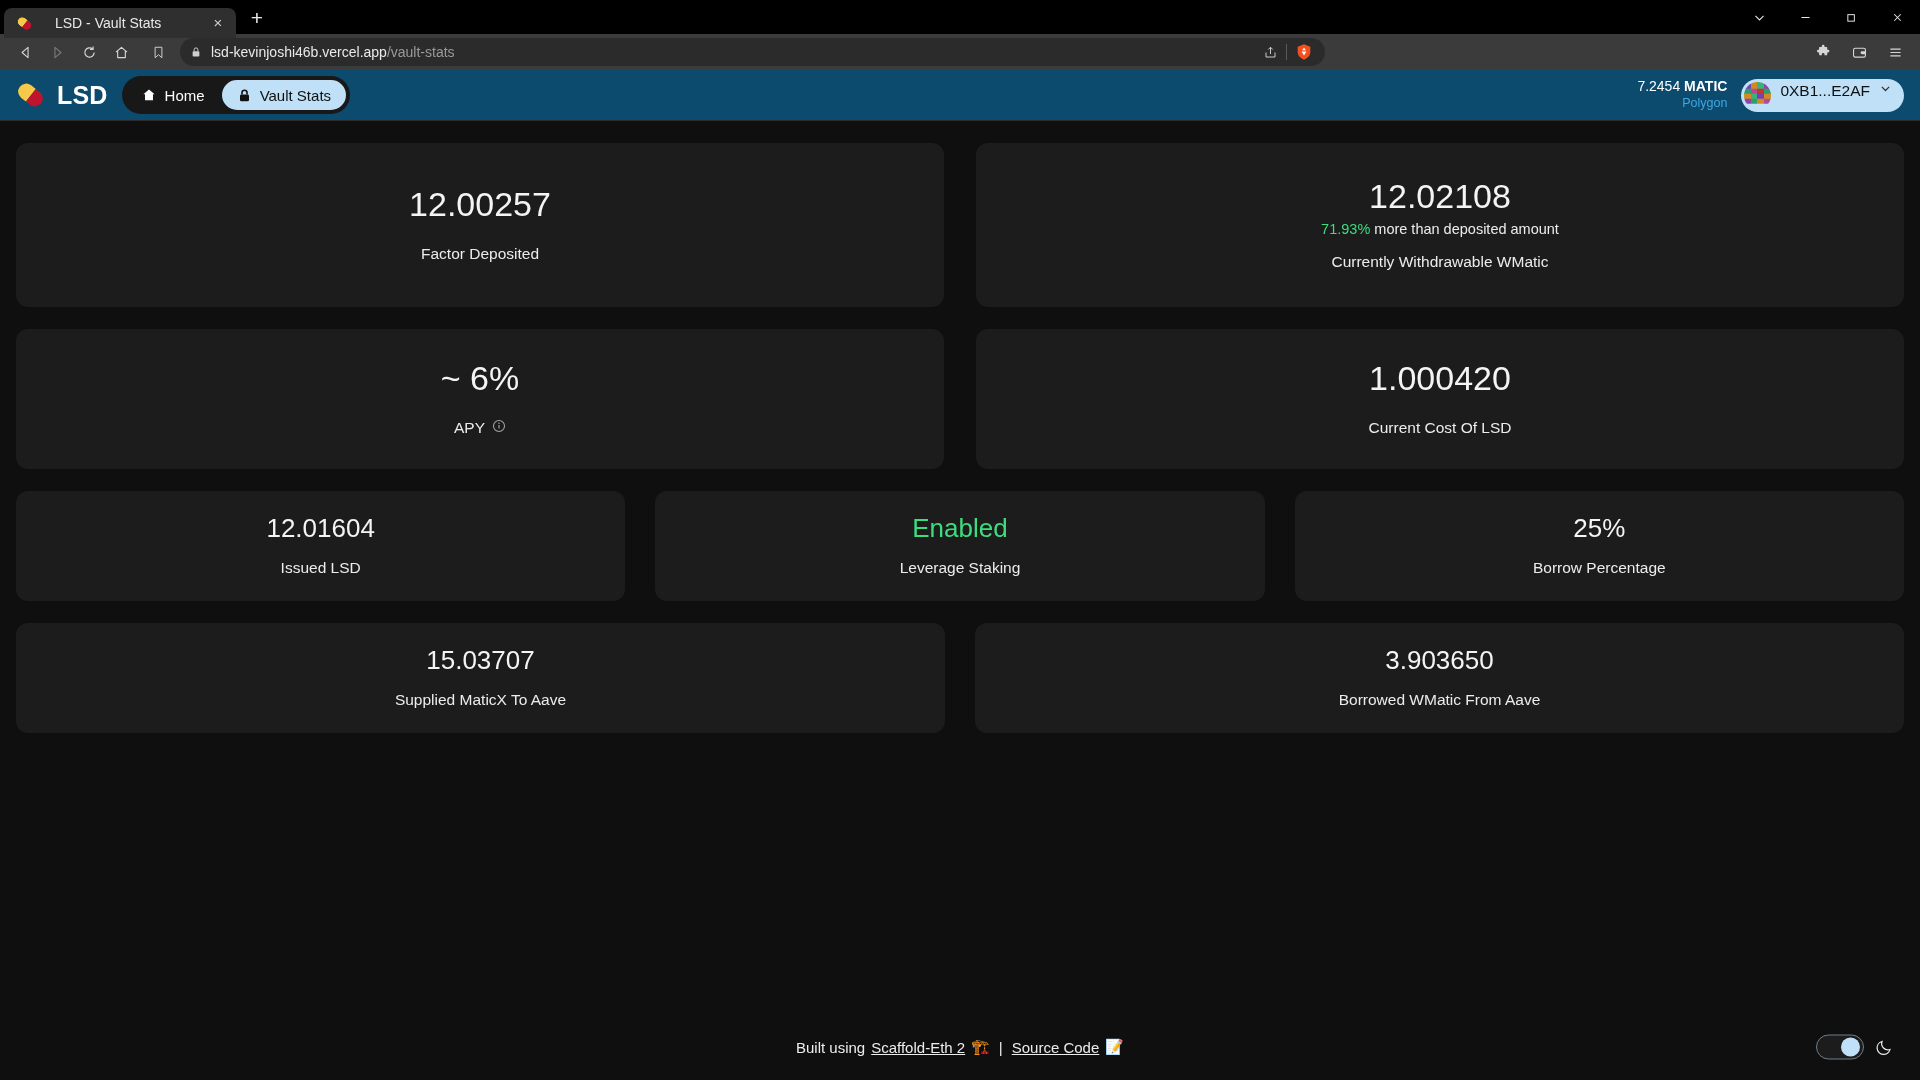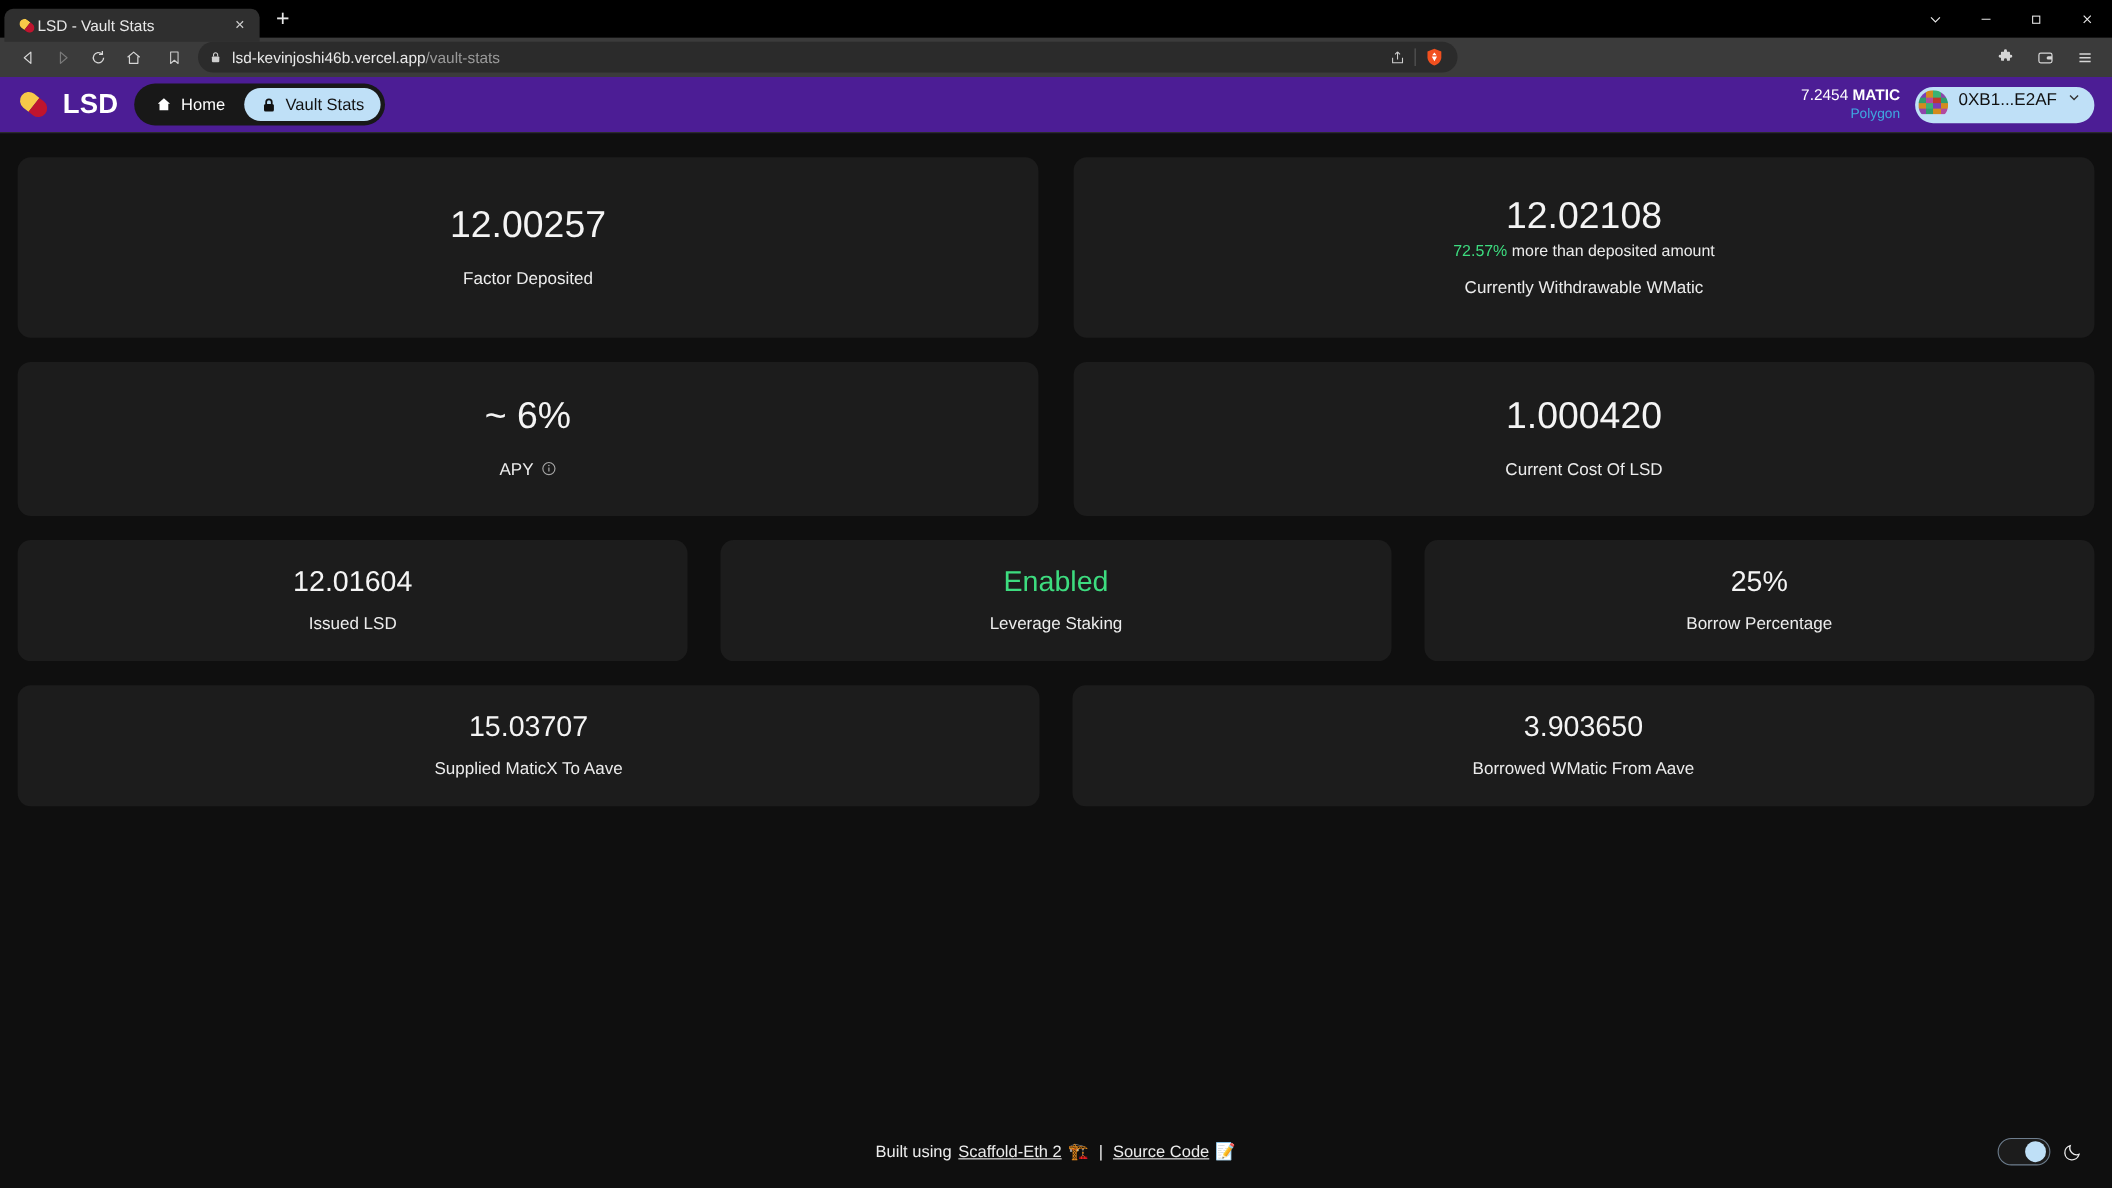--- a/index.html
+++ b/index.html
@@ -13,21 +13,21 @@
   
   .browser { width: 1920px; height: 1080px; display: flex; flex-direction: column; background:#000; }
 
   .titlebar {
     height: 34px; background: #000000; display: flex; align-items: flex-end;
     position: relative; flex: 0 0 34px;
   }
   .tabstrip { display: flex; align-items: flex-end; height: 34px; padding-left: 4px; }
   .tab {
     height: 30px; width: 232px; background: #2f2f2f; border-radius: 8px 8px 0 0;
-    display: flex; align-items: center; padding: 0 8px 0 12px; gap: 1px;
+    display: flex; align-items: center; padding: 0 8px 0 12px; gap: 22px;
     position: relative; top: 4px;
   }
   .tab-favicon { width: 17px; height: 17px; position: relative; flex: 0 0 17px; }
   .pill-glyph {
     width: 17px; height: 17px; position: relative; display: block;
   }
   .pill-glyph i {
     position: absolute; display: block; width: 15px; height: 9px; border-radius: 5px;
     left: 1px; top: 4px; transform: rotate(38deg); overflow: hidden;
   }
@@ -76,21 +76,21 @@
   .omni-right { margin-left: auto; display: flex; align-items: center; gap: 8px; }
   .share-ico { color:#cfcfcf; display:flex; align-items:center; }
   .omni-div { width:1px; height:16px; background:#5a5a5a; }
   .brave-shield { width: 20px; height: 20px; display:flex; align-items:center; }
   .toolbar-right { display: flex; align-items: center; gap: 6px; padding-left: 6px; }
 
   
   .app { flex: 1; background: #0f0f0f; display: flex; flex-direction: column; position: relative; }
 
   .appheader {
-    height: 51px; background: #4c1d95; display: flex; align-items: center;
+    height: 51px; background: #0c4a6e; display: flex; align-items: center;
     padding: 0 16px; flex: 0 0 51px; border-bottom: 1px solid #2b2b2b;
   }
   .brand { display: flex; align-items: center; gap: 11px; margin-right: 14px; }
   .brand-pill { width: 30px; height: 30px; position: relative; }
   .brand-pill i {
     position: absolute; display: block; width: 27px; height: 16px; border-radius: 9px;
     left: 1px; top: 7px; transform: rotate(38deg);
   }
   .brand-pill i:before, .brand-pill i:after {
     content: ""; position: absolute; top: 0; width: 50%; height: 100%;
@@ -343,21 +343,21 @@
 
     <div class="content">
 
       <div class="row duo">
         <div class="card tall">
           <div class="val">12.00257</div>
           <div class="lbl">Factor Deposited</div>
         </div>
         <div class="card tall">
           <div class="val">12.02108</div>
-          <div class="sub"><span class="pct">72.57%</span><span class="txt"> more than deposited amount</span></div>
+          <div class="sub"><span class="pct">71.93%</span><span class="txt"> more than deposited amount</span></div>
           <div class="lbl tight">Currently Withdrawable WMatic</div>
         </div>
       </div>
 
       <div class="row duo">
         <div class="card mid">
           <div class="val">~ 6%</div>
           <div class="lbl lbl-row">
             <span>APY</span>
             <span class="info-ico">

